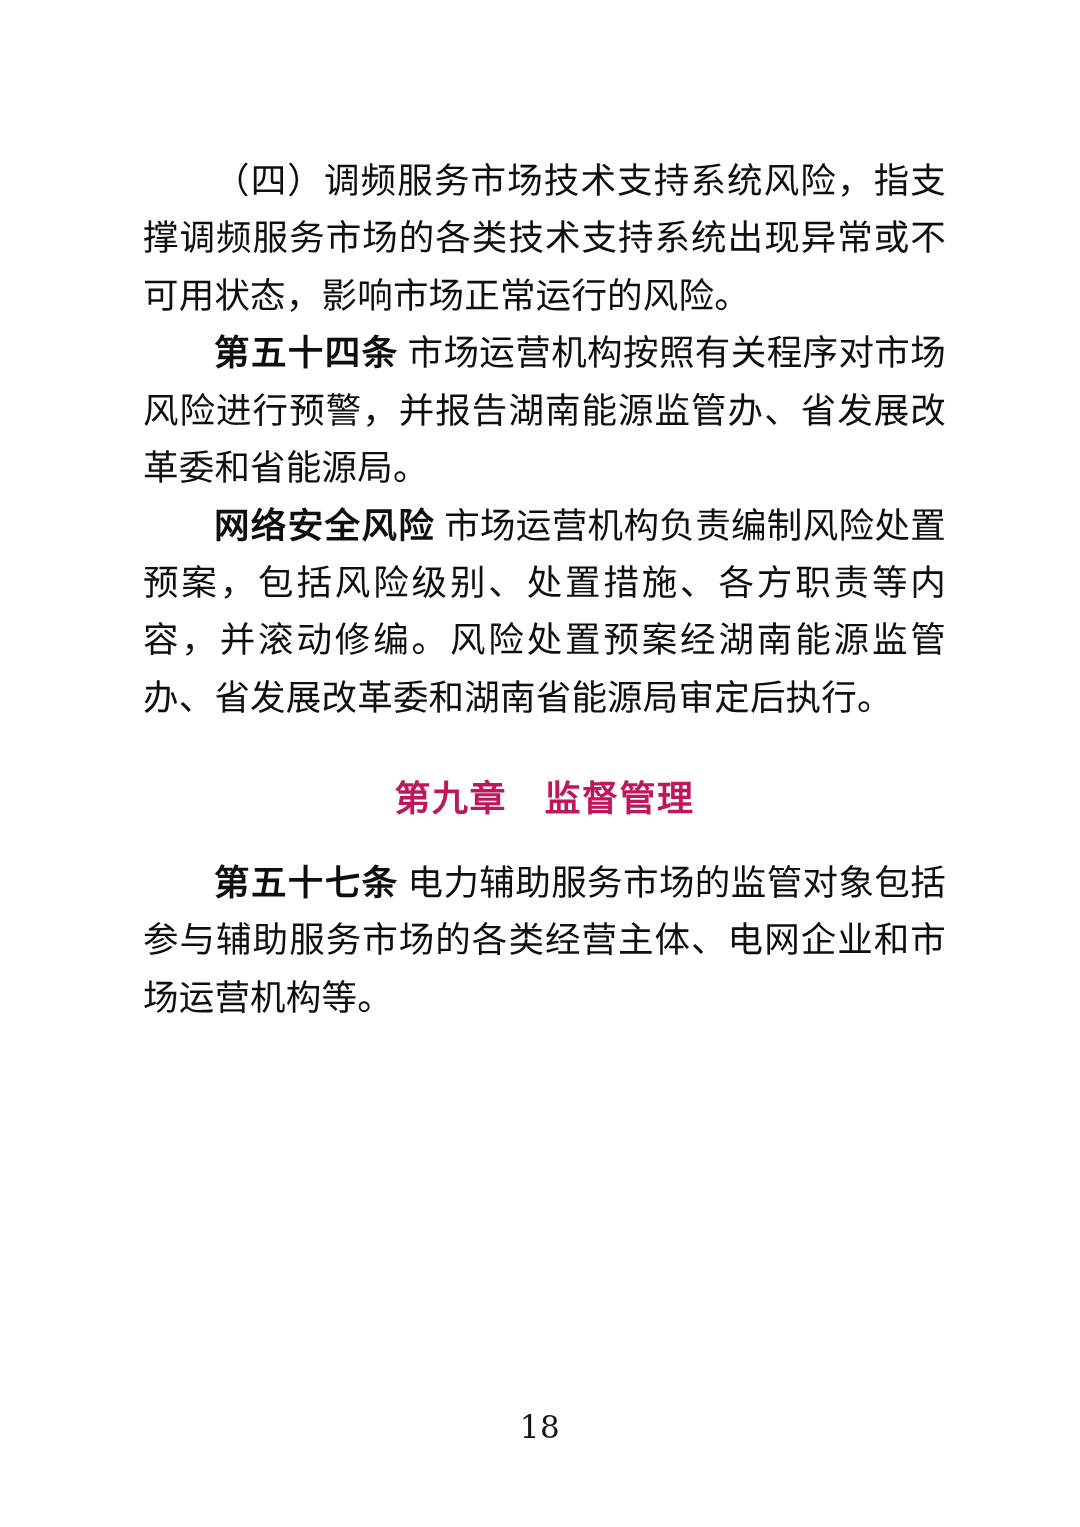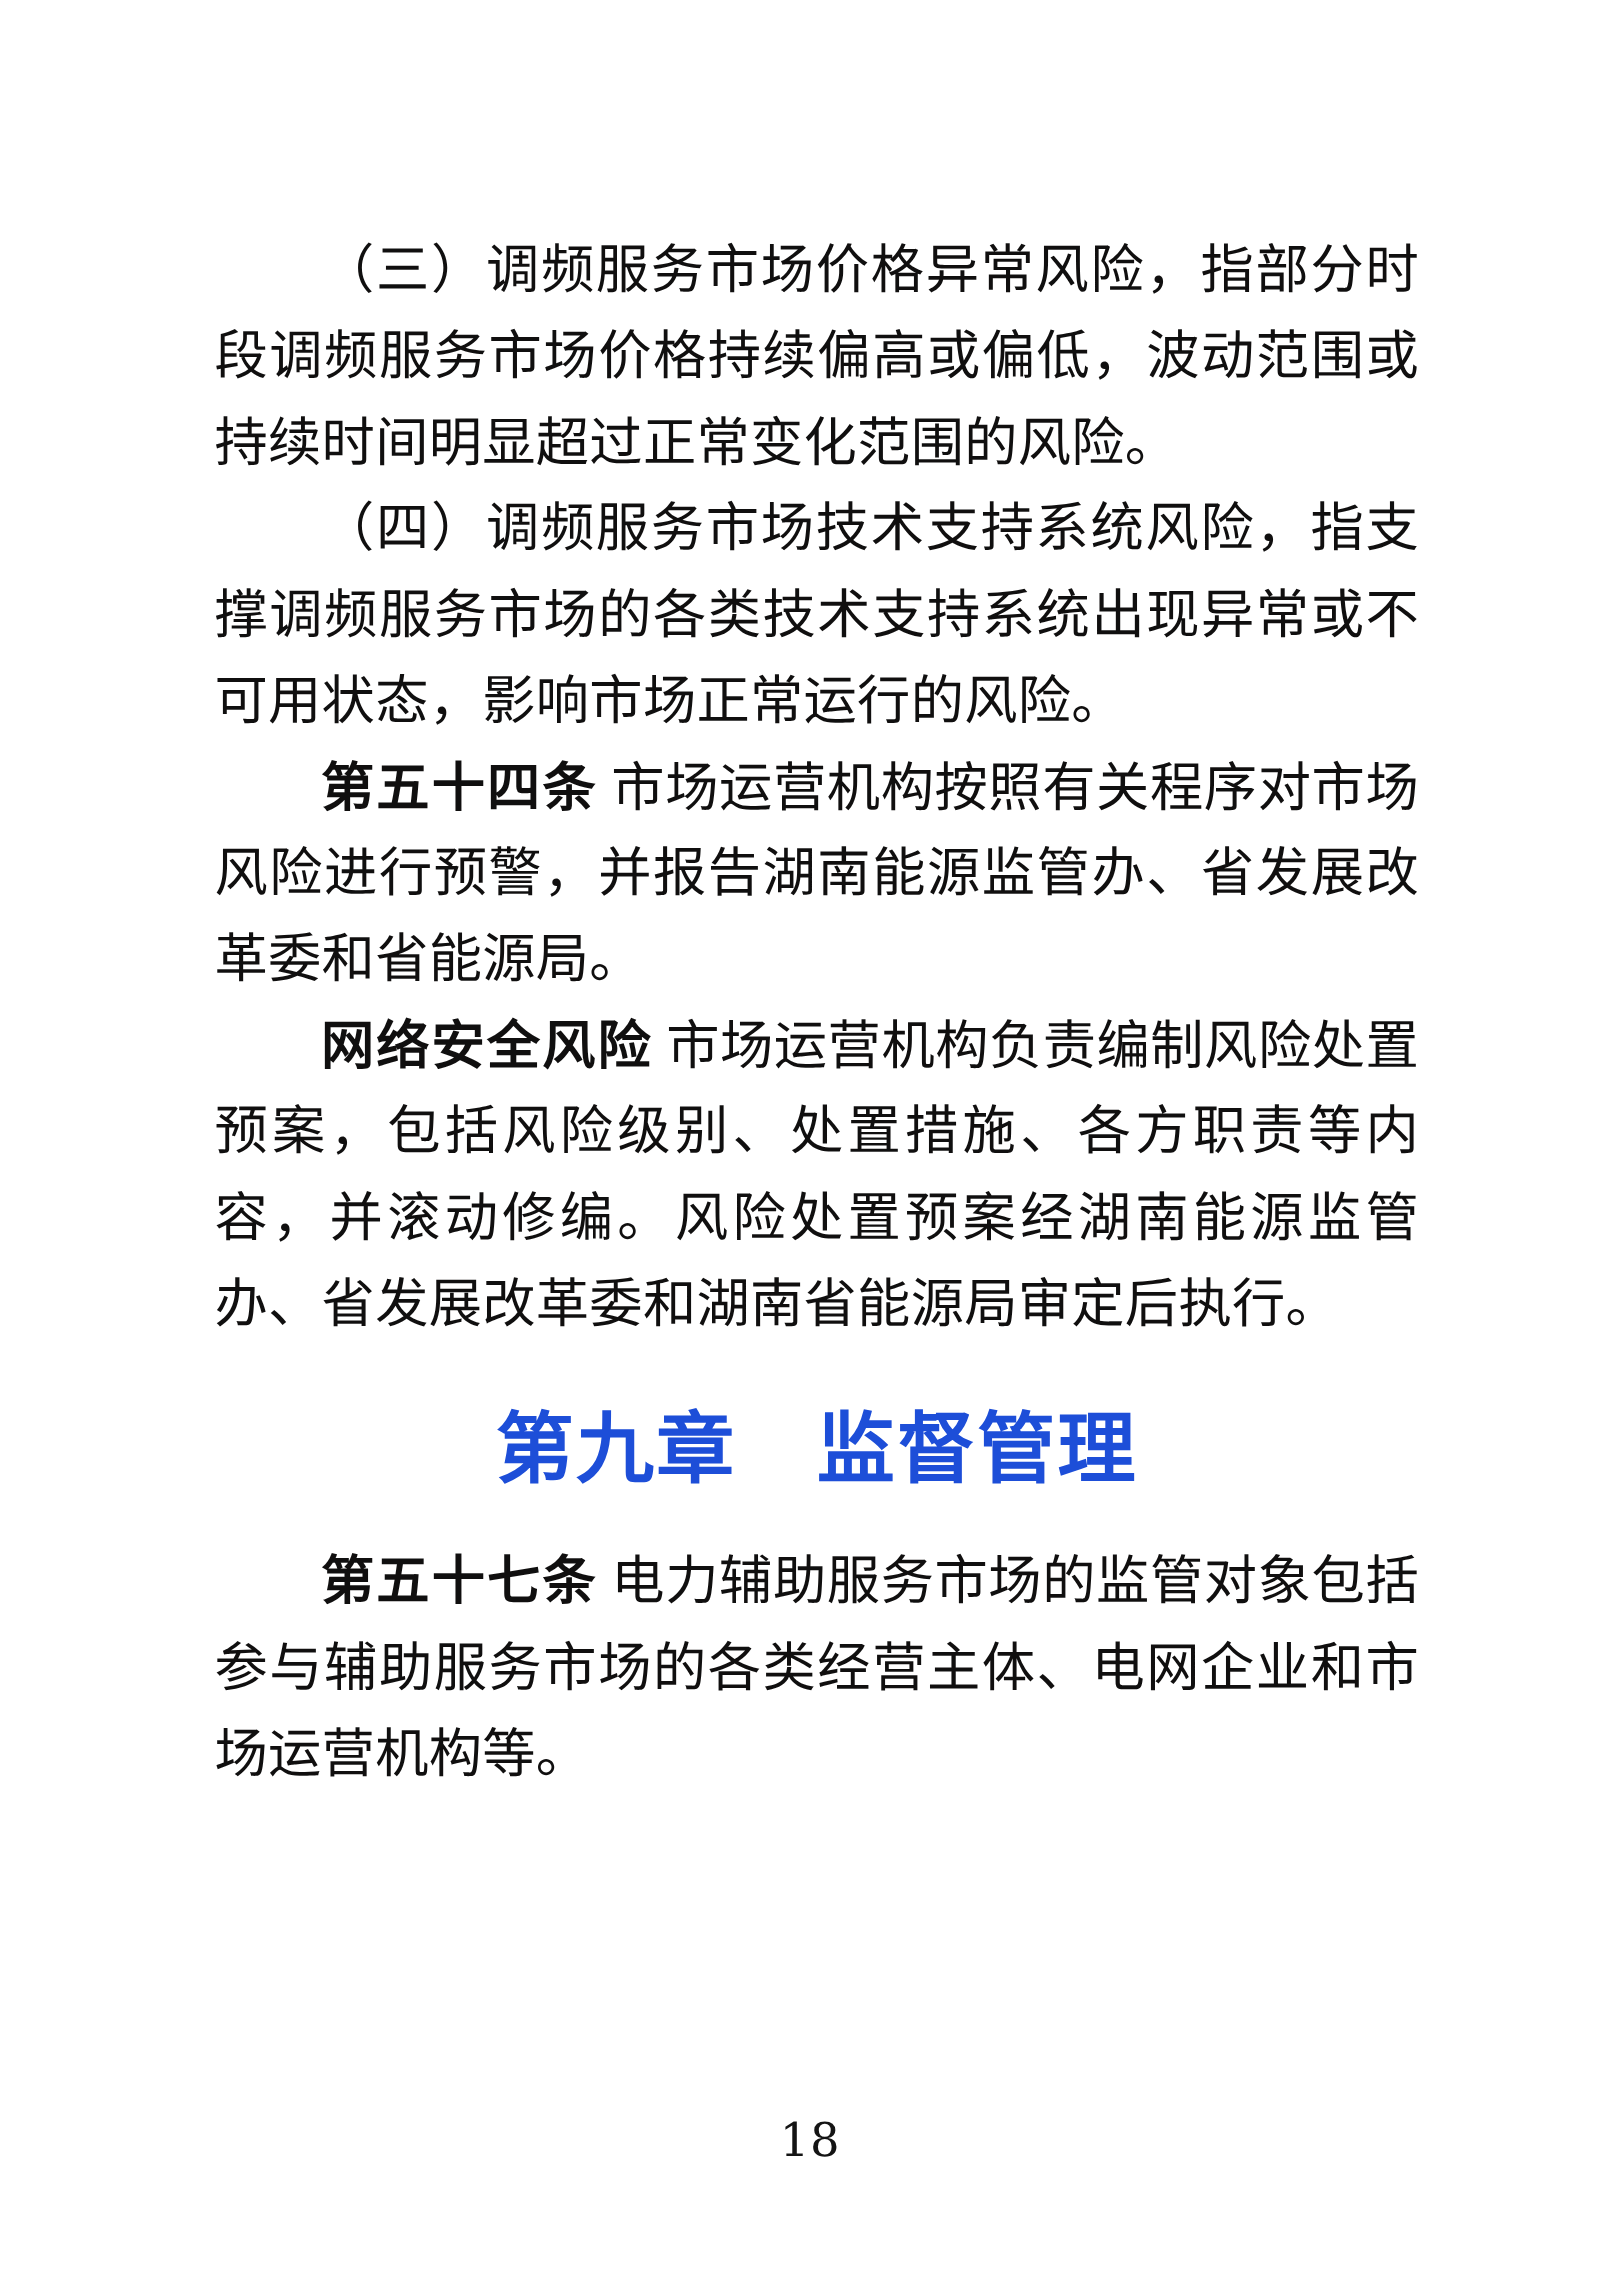--- a/index.html
+++ b/index.html
@@ -49,29 +49,29 @@
 
   
   .art-no {
     font-weight: 700;
     letter-spacing: 1.2px;
     padding-right: 9px;
   }
 
   
   .chapter-heading {
-    font-family: Liberation Mono, monospace;
+    font-family: Liberation Sans, sans-serif;
     font-weight: 700;
-    font-size: 52px;
+    font-size: 36px;
     line-height: 56px;
     text-align: center;
     text-indent: 0;
     letter-spacing: 1.5px;
     margin: 45px 0 27px 0;
-    color: #1d4ed8;
+    color: #be185d;
   }
 
   
   .page-number {
     position: absolute;
     left: 0;
     right: 0;
     top: 1408px;
     text-align: center;
     font-family: "DejaVu Serif", "Liberation Serif", serif;
@@ -86,23 +86,20 @@
     text-rendering: optimizeLegibility;
   }
 </style>
 </head>
 <body>
 
 <div class="page">
 
   <div class="content">
 
-    <p class="para">
-      <span>（三）调频服务市场价格异常风险，指部分时段调频服务市场价格持续偏高或偏低，波动范围或持续时间明显超过正常变化范围的风险。</span>
-    </p>
 
     <p class="para">
       <span>（四）调频服务市场技术支持系统风险，指支撑调频服务市场的各类技术支持系统出现异常或不可用状态，影响市场正常运行的风险。</span>
     </p>
 
 
     <p class="para">
       <span class="art-no">第五十四条</span><span>市场运营机构按照有关程序对市场风险进行预警，并报告湖南能源监管办、省发展改革委和省能源局。</span>
     </p>
 

